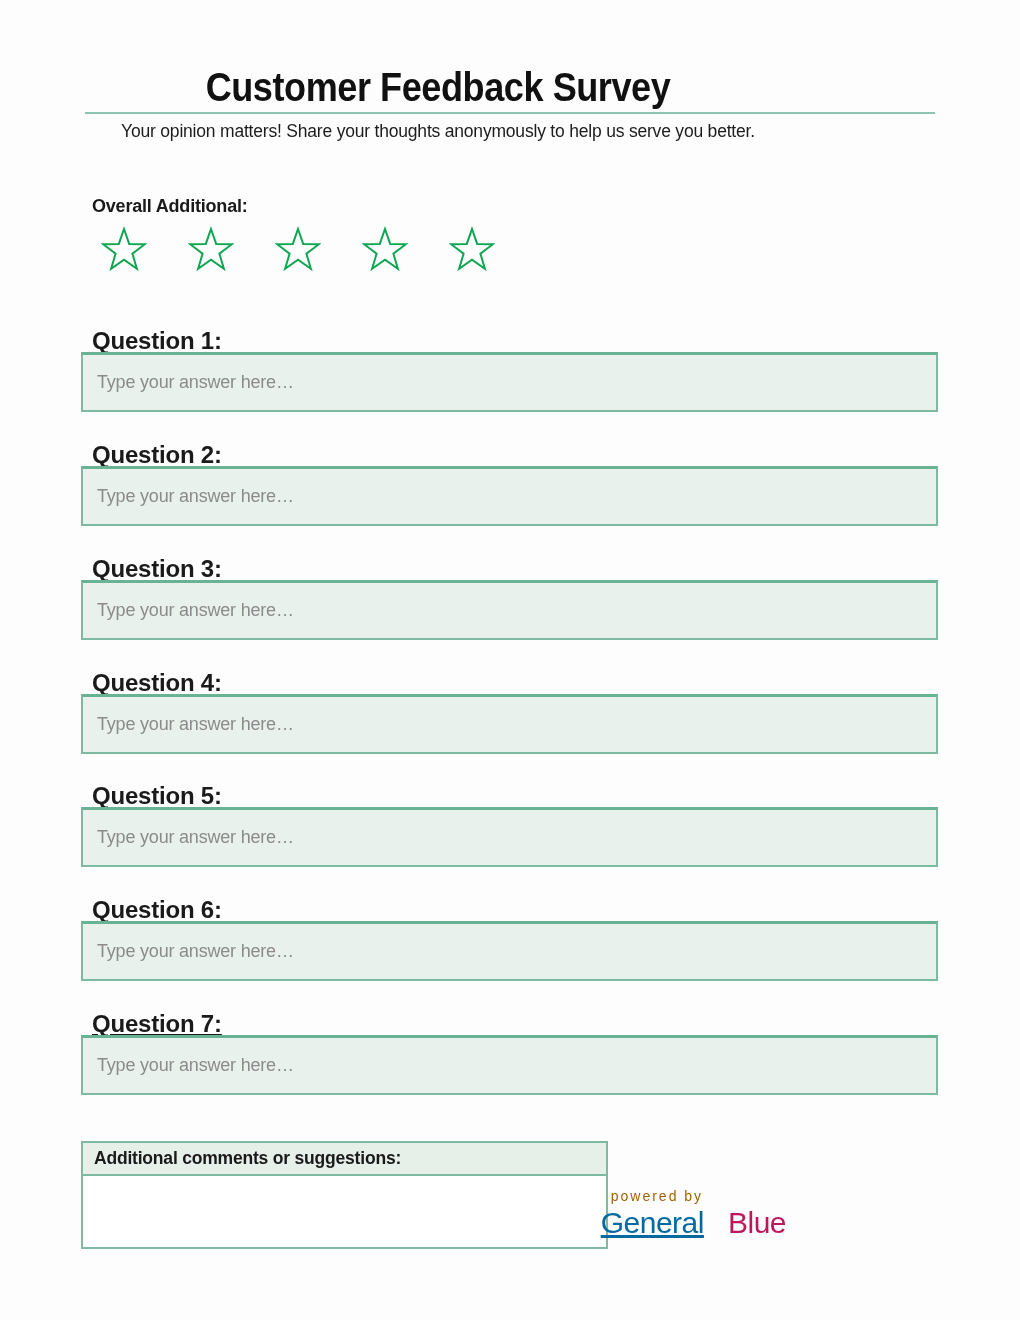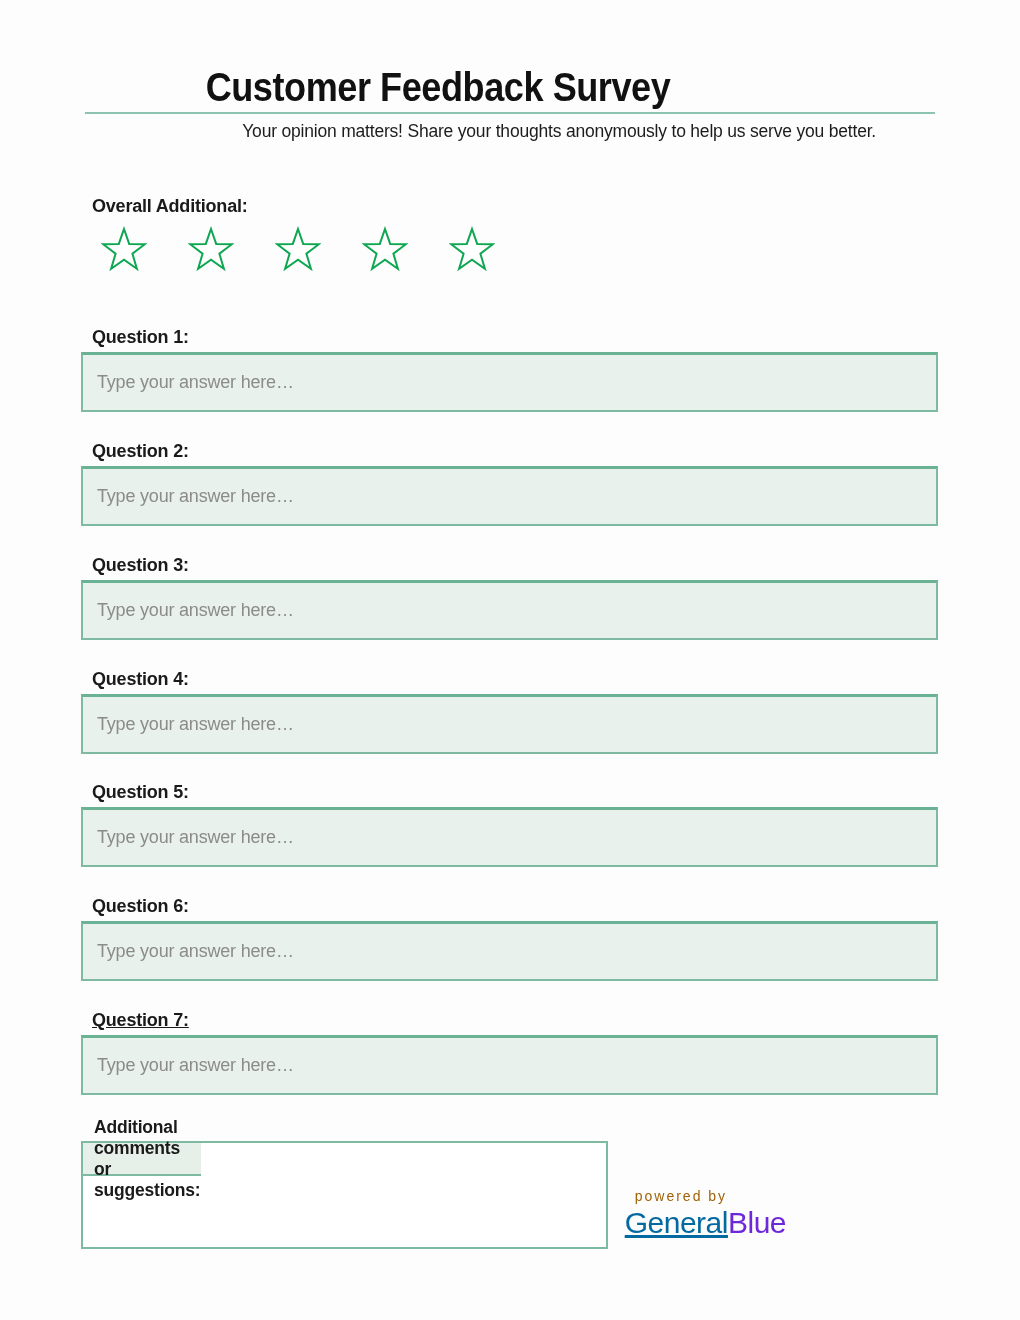--- a/index.html
+++ b/index.html
@@ -20,38 +20,38 @@
     transform: scaleX(0.88); transform-origin: center;
     letter-spacing: -0.5px;
     white-space: nowrap;
   }
   .title-rule {
     position: absolute; top: 112px; left: 85px; width: 850px;
     border: none; border-top: 2px solid #8cc3b1;
   }
   .subtitle {
     position: absolute; top: 121px; left: 0; width: 100%;
-    text-align: right; font-size: 17.5px; color: #1c1c1c;
+    text-align: center; font-size: 17.5px; color: #1c1c1c;
     letter-spacing: -0.2px;
   }
 
   .exp-label {
     position: absolute; top: 196px; left: 92px;
     font-size: 18px; font-weight: bold; letter-spacing: -0.2px;
   }
   .stars {
     position: absolute; top: 226px; left: 101px;
     display: flex; gap: 41px;
   }
   .star { width: 46px; height: 48px; display: inline-block; cursor: pointer; }
   .star svg { display: block; }
 
   .q-label {
     position: absolute; left: 92px;
-    font-size: 18px; font-weight: bold; letter-spacing: -0.2px;
+    font-size: 24px; font-weight: bold; letter-spacing: -0.2px;
   }
   .q-input {
     position: absolute; left: 81px; width: 857px; height: 60px;
     background: #e9f1ec;
     border: 2px solid #7eb9a1;
     border-top: 3px solid #69b293;
     font-family: "Liberation Sans", sans-serif;
     font-size: 18px; color: #333;
     padding: 16px 14px;
     outline: none;
@@ -63,21 +63,21 @@
   .q3-label { top: 555px; } .q3-input { top: 580px; }
   .q4-label { top: 669px; } .q4-input { top: 694px; }
   .q5-label { top: 782px; } .q5-input { top: 807px; }
   .q6-label { top: 896px; } .q6-input { top: 921px; }
   .q7-label { top: 1010px; text-decoration: underline; } .q7-input { top: 1035px; }
 
   .comments {
     position: absolute; top: 1141px; left: 81px; width: 527px; height: 108px;
     border: 2px solid #7eb9a1;
     background: #ffffff;
-    display: flex; flex-direction: row;
+    display: flex; flex-direction: column;
   }
   .comments-header {
     height: 33px; flex: 0 0 33px;
     background: #e7efe9;
     border-bottom: 2px solid #7eb9a1;
     display: flex; align-items: center;
     padding-left: 11px;
     font-size: 17.5px; font-weight: bold; letter-spacing: -0.2px;
   }
   .comments-body {
@@ -89,21 +89,21 @@
   .logo {
     position: absolute; top: 1189px; right: 90px;
     text-align: left; line-height: 1;
   }
   .powered-by {
     font-size: 14px; color: #a16207;
     letter-spacing: 2px; margin-left: 10px; margin-bottom: 5px;
   }
   .brand { font-size: 30px; letter-spacing: -0.5px; white-space: nowrap; }
   .brand-first { color: #0369a1; text-decoration: underline; }
-  .brand-second { color: #6d28d9; }
+  .brand-second { color: #be185d; padding-left: 24px; }
 </style>
 </head>
 <body>
 
 <div class="survey">
 
   <div class="title">Customer Feedback Survey</div>
   <hr class="title-rule">
   <div class="subtitle">Your opinion matters! Share your thoughts anonymously to help us serve you better.</div>
 

